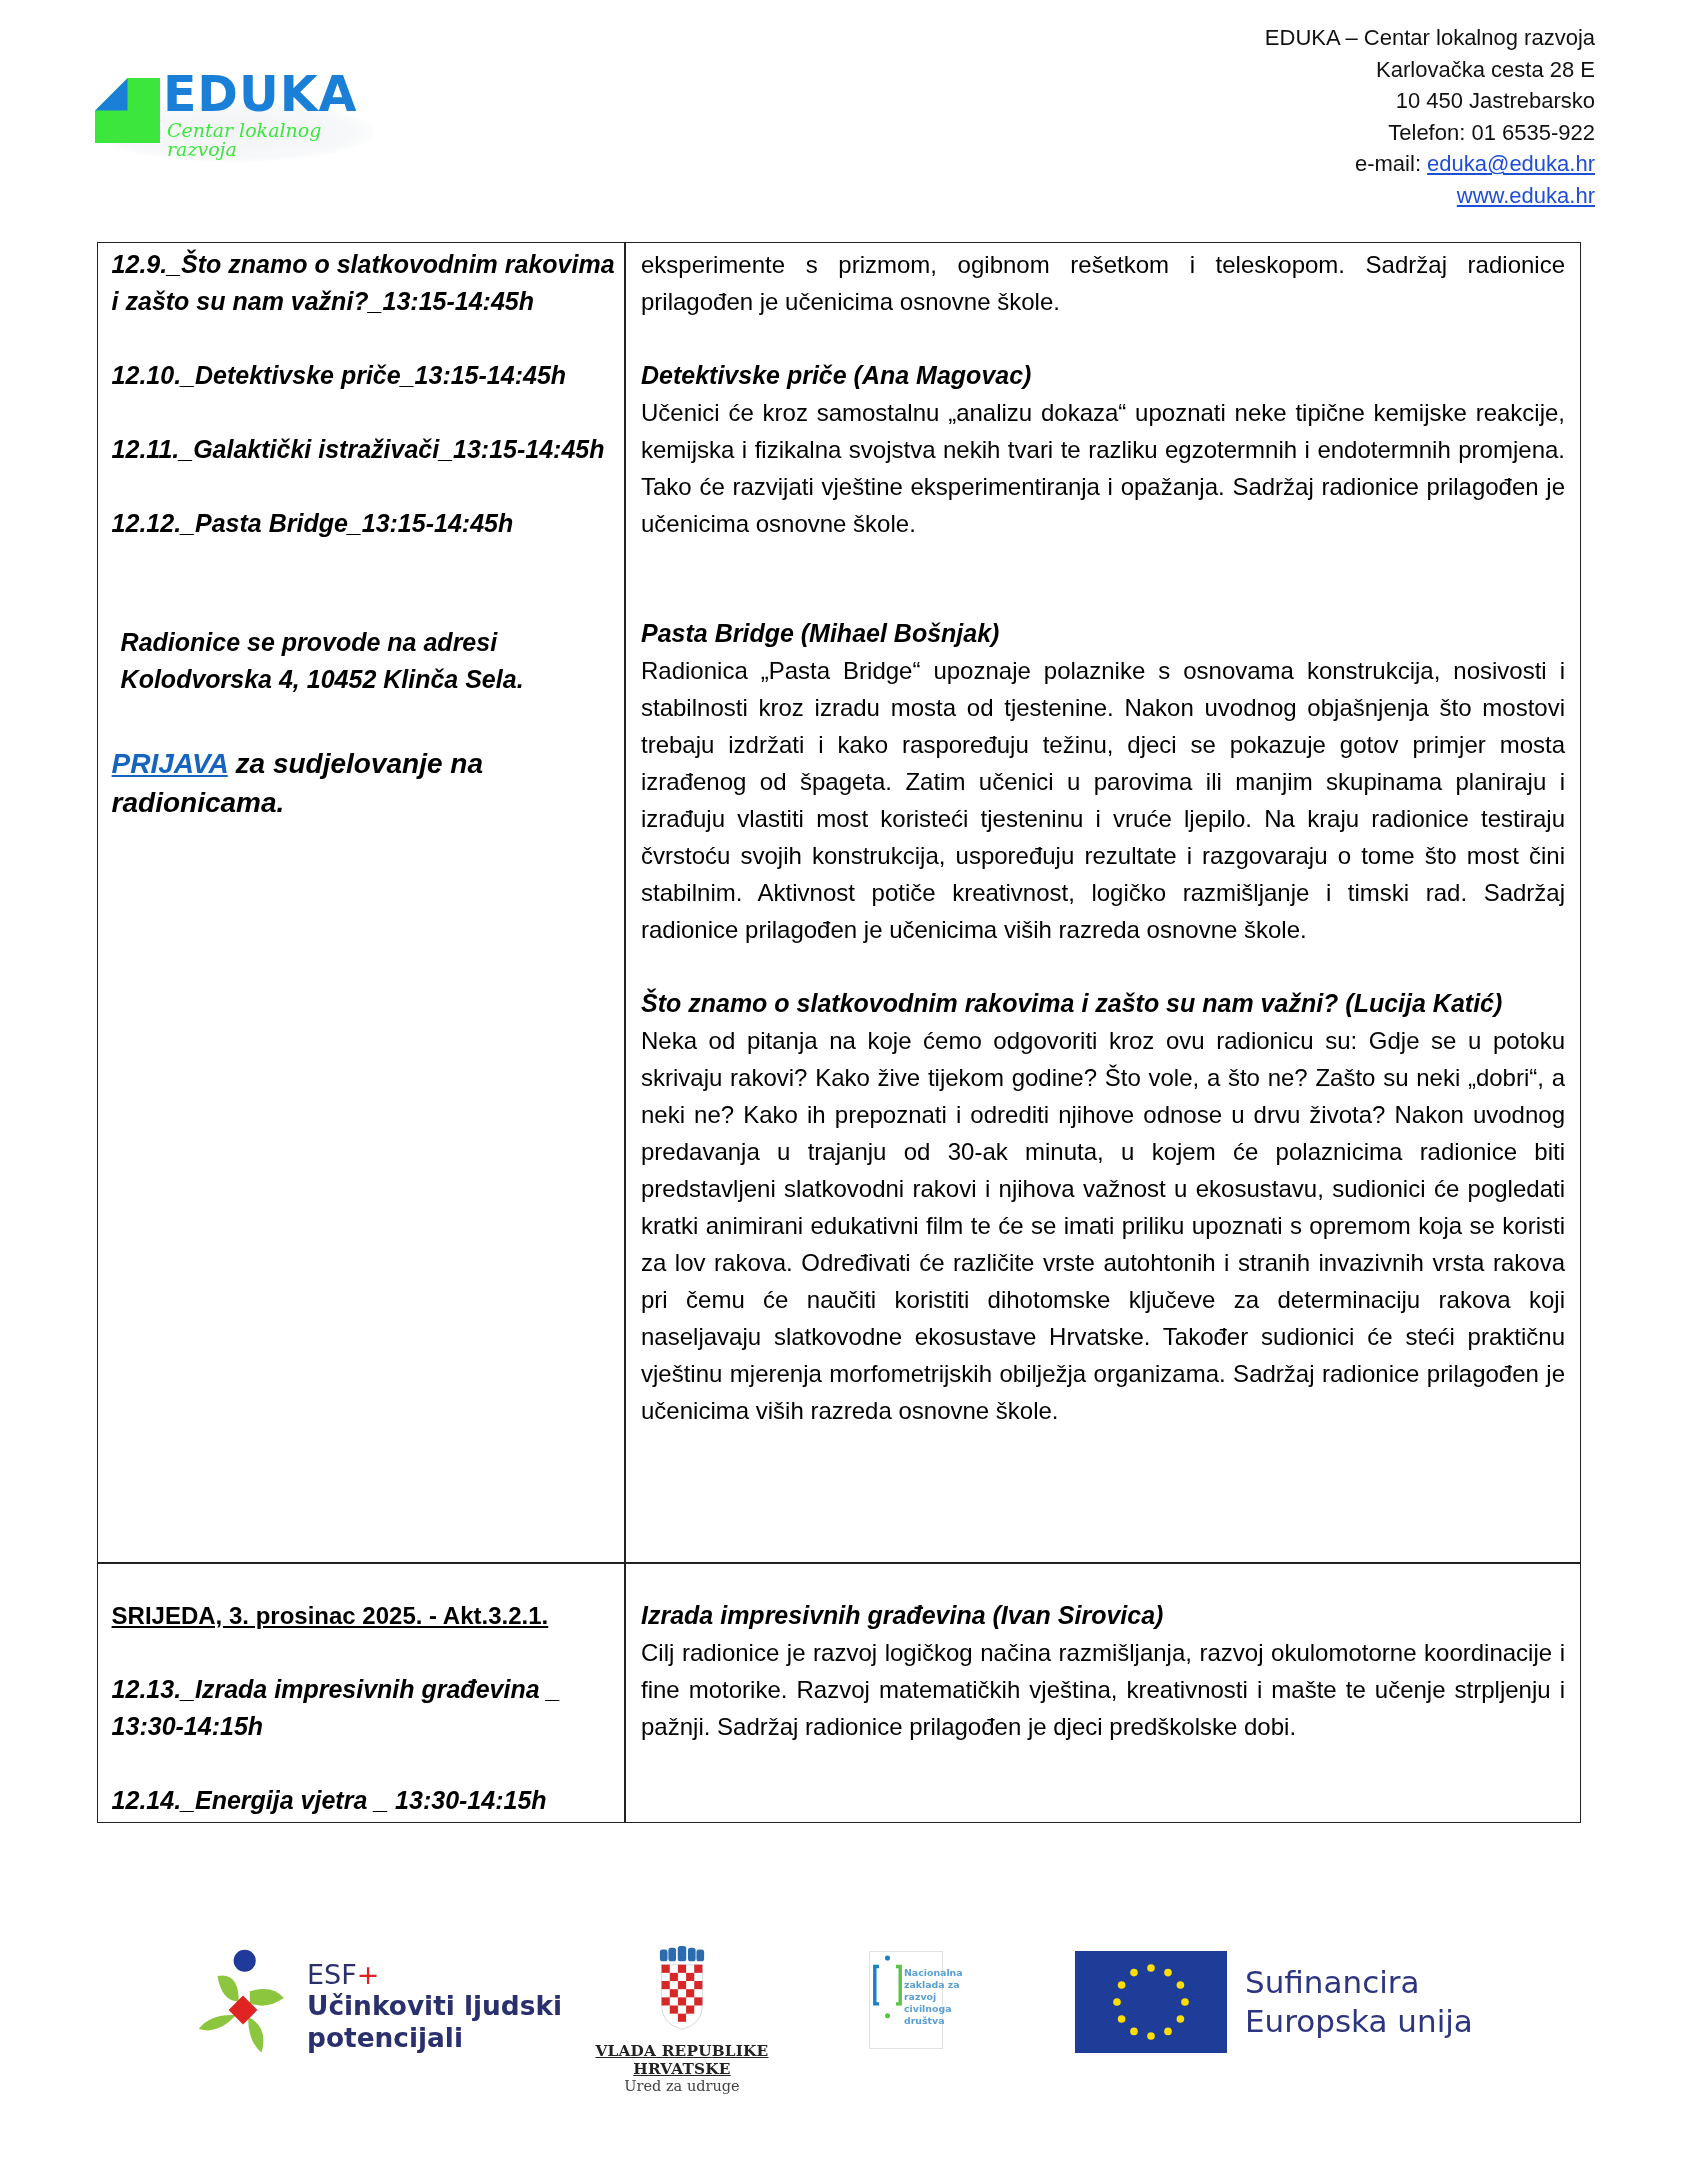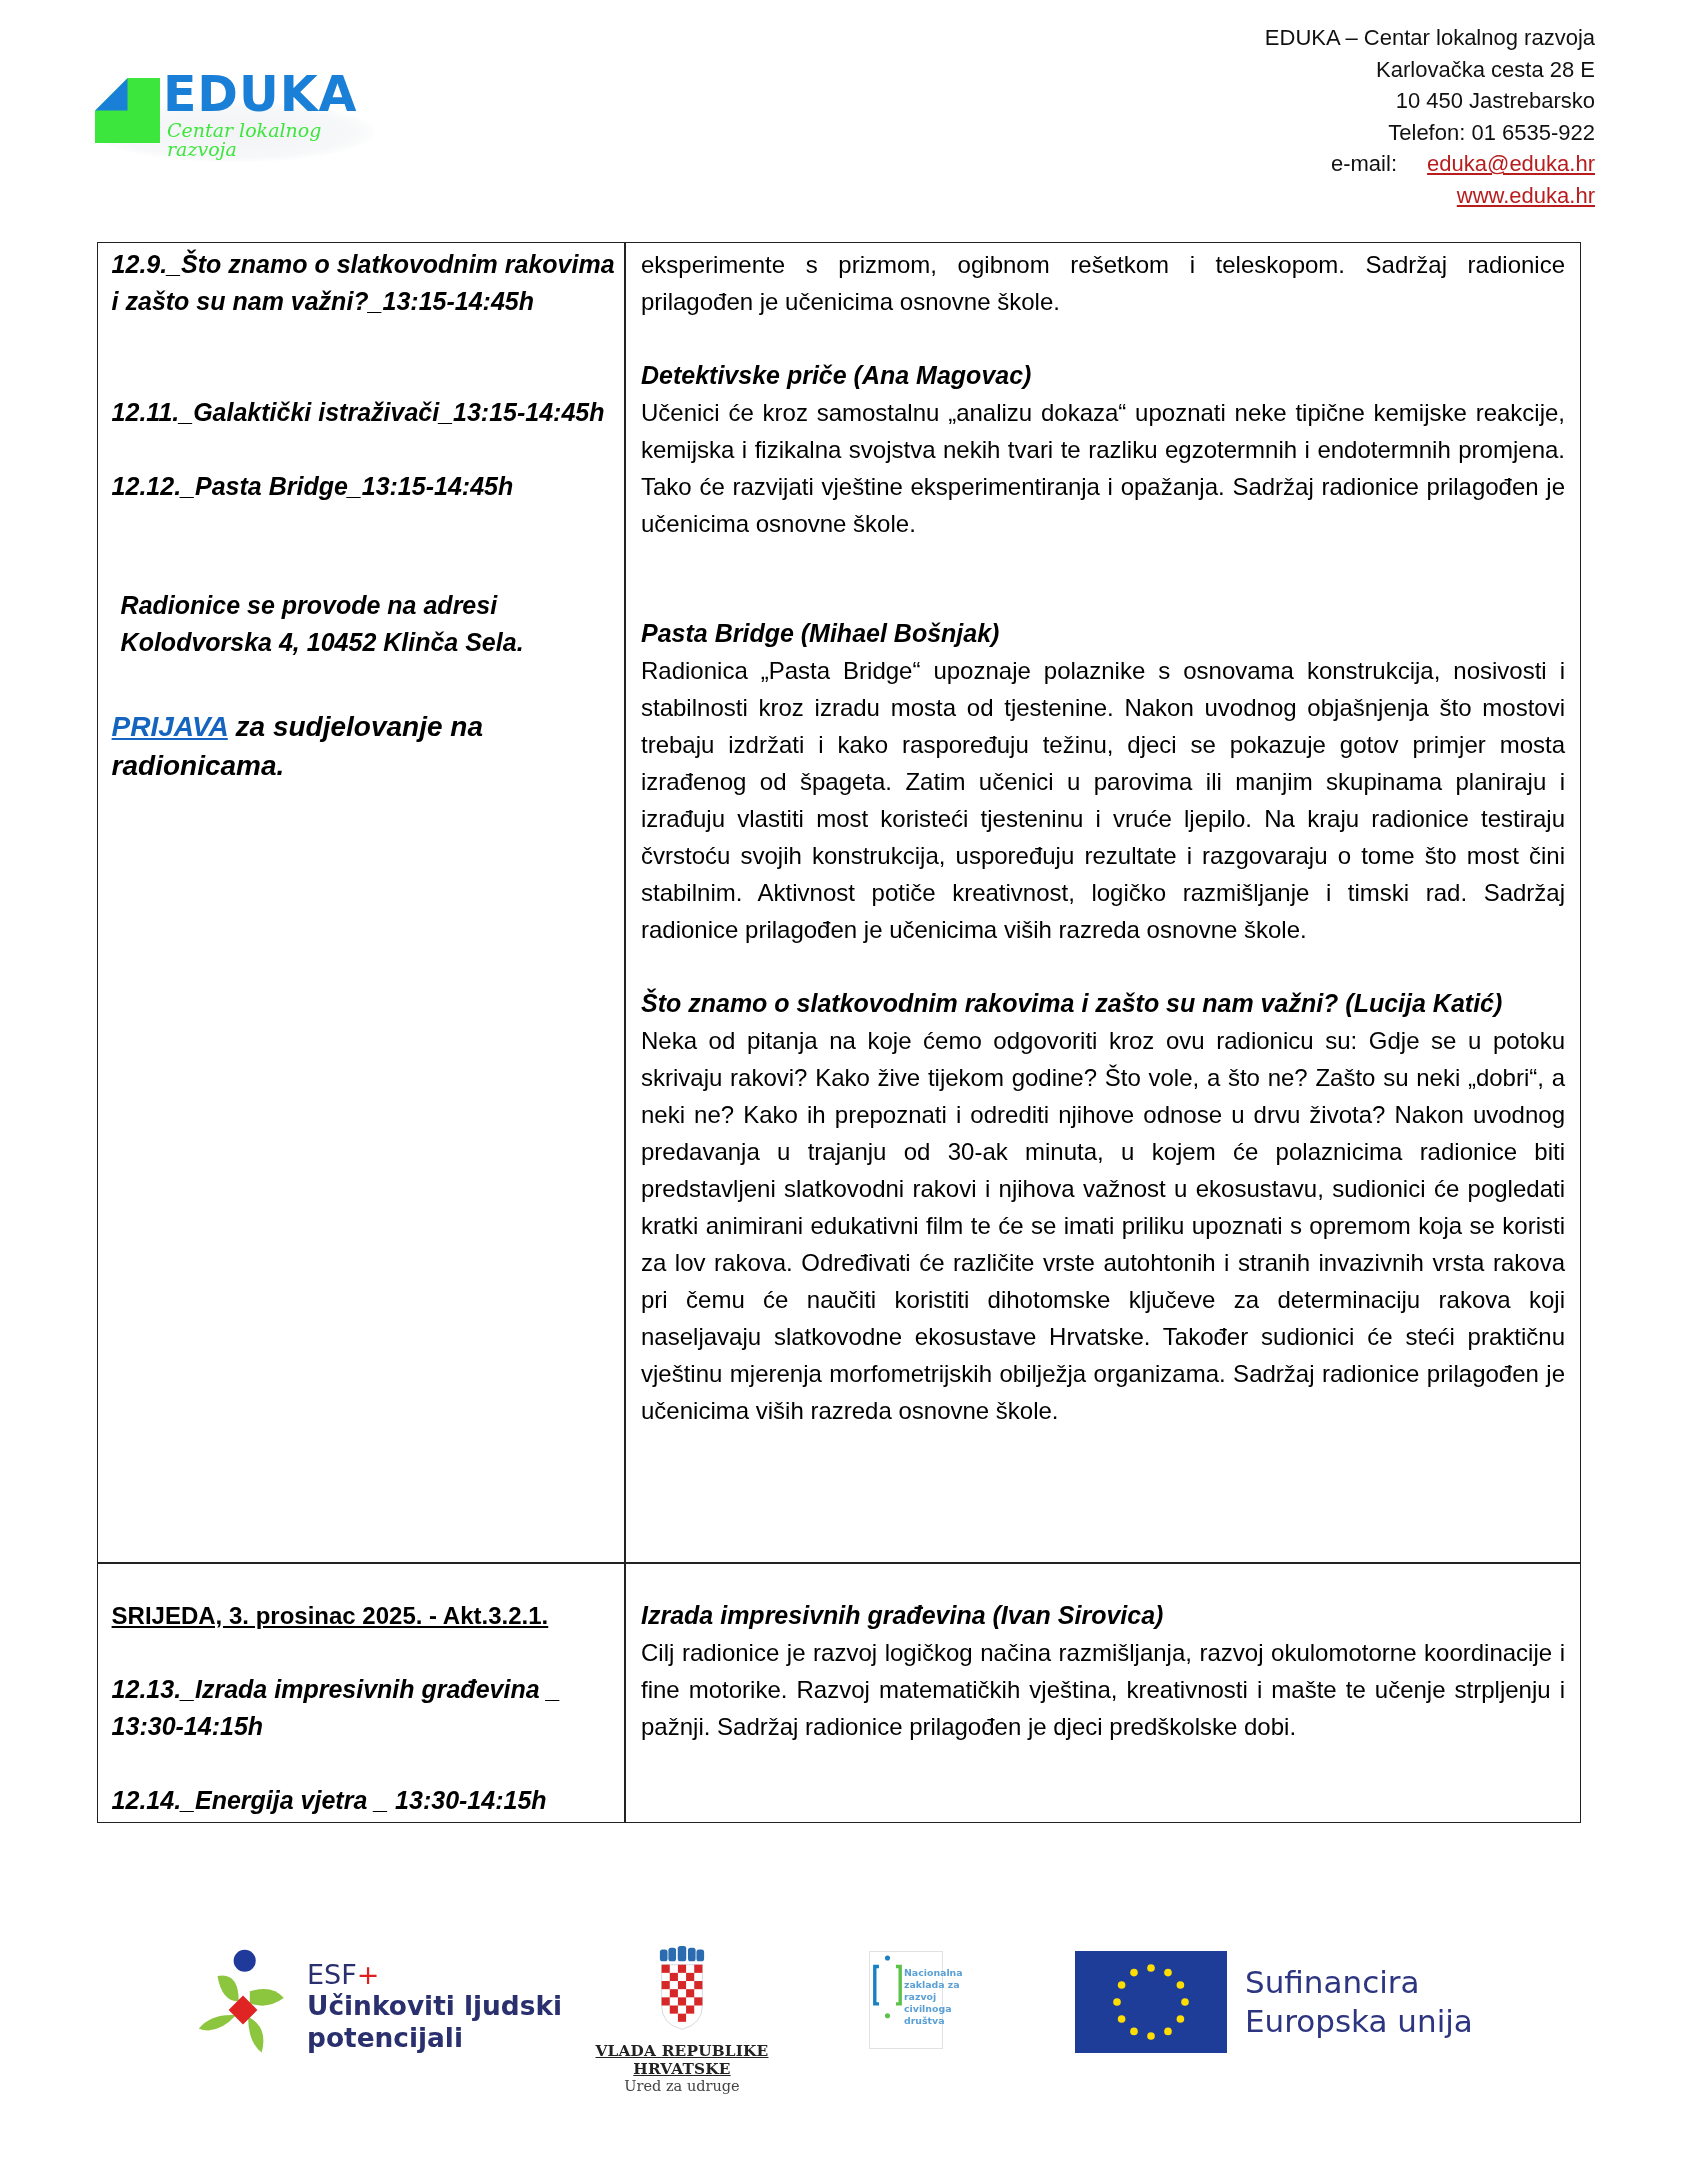--- a/index.html
+++ b/index.html
@@ -11,21 +11,21 @@
   .logo-oval { position: absolute; left: 8.5px; top: 34px; width: 281px; height: 60px;
                border-radius: 50%; background: radial-gradient(ellipse at center, #f1f3f4 0%, #f7f8f9 60%, rgba(255,255,255,0) 75%); }
   .logo-mark { position: absolute; left: 10.2px; top: 10.2px; width: 65px; height: 65px; }
   .logo-word { position: absolute; left: 78px; top: 1.7px; font-family: "DejaVu Sans", sans-serif;
                font-weight: bold; font-size: 49px; letter-spacing: 0.9px; color: #1a7fd6; line-height: 1; }
   .logo-sub { position: absolute; left: 82px; top: 53px; font-family: "DejaVu Serif", serif;
               font-style: italic; font-size: 19px; color: #3de63d; line-height: 1; }
 
   .contact { position: absolute; right: 90px; top: 22px; text-align: right;
              font-family: "Liberation Sans", sans-serif; font-size: 22px; line-height: 31.5px; color: #111; }
-  .contact a { color: #b91c1c; text-decoration: underline; margin-left: 24px; }
+  .contact a { color: #1d4ed8; text-decoration: underline; }
 
   
   .tbl { position: absolute; left: 97px; top: 242px; width: 1484px; height: 1581px;
          border: 1.7px solid #222; box-sizing: border-box; }
   .vline { position: absolute; left: 526px; top: 0; bottom: 0; width: 1.7px; background: #222; }
   .hline { position: absolute; left: 0; right: 0; top: 1319px; height: 1.7px; background: #222; }
 
   .cell { position: absolute; box-sizing: border-box; }
   .c-left-1 { left: 13.6px; top: 3.4px; width: 503px; }
   .c-right-1 { left: 543px; top: 3.4px; width: 924px; }
@@ -98,20 +98,21 @@
   <div><a>www.eduka.hr</a></div>
 </div>
 
 <div class="tbl">
   <div class="vline"></div>
   <div class="hline"></div>
 
   <div class="cell c-left-1">
     <p class="sched">12.9._Što znamo o slatkovodnim rakovima i zašto su nam važni?_13:15-14:45h</p>
     <div class="gap1"></div>
+    <p class="sched">12.10._Detektivske priče_13:15-14:45h</p>
     <div class="gap1"></div>
     <p class="sched">12.11._Galaktički istraživači_13:15-14:45h</p>
     <div class="gap1"></div>
     <p class="sched">12.12._Pasta Bridge_13:15-14:45h</p>
     <div class="gap2"></div>
     <p class="note">Radionice se provode na adresi Kolodvorska 4, 10452 Klinča Sela.</p>
     <div class="gap1"></div>
     <p class="prijava"><a>PRIJAVA</a><span> za sudjelovanje na radionicama.</span></p>
   </div>
 

